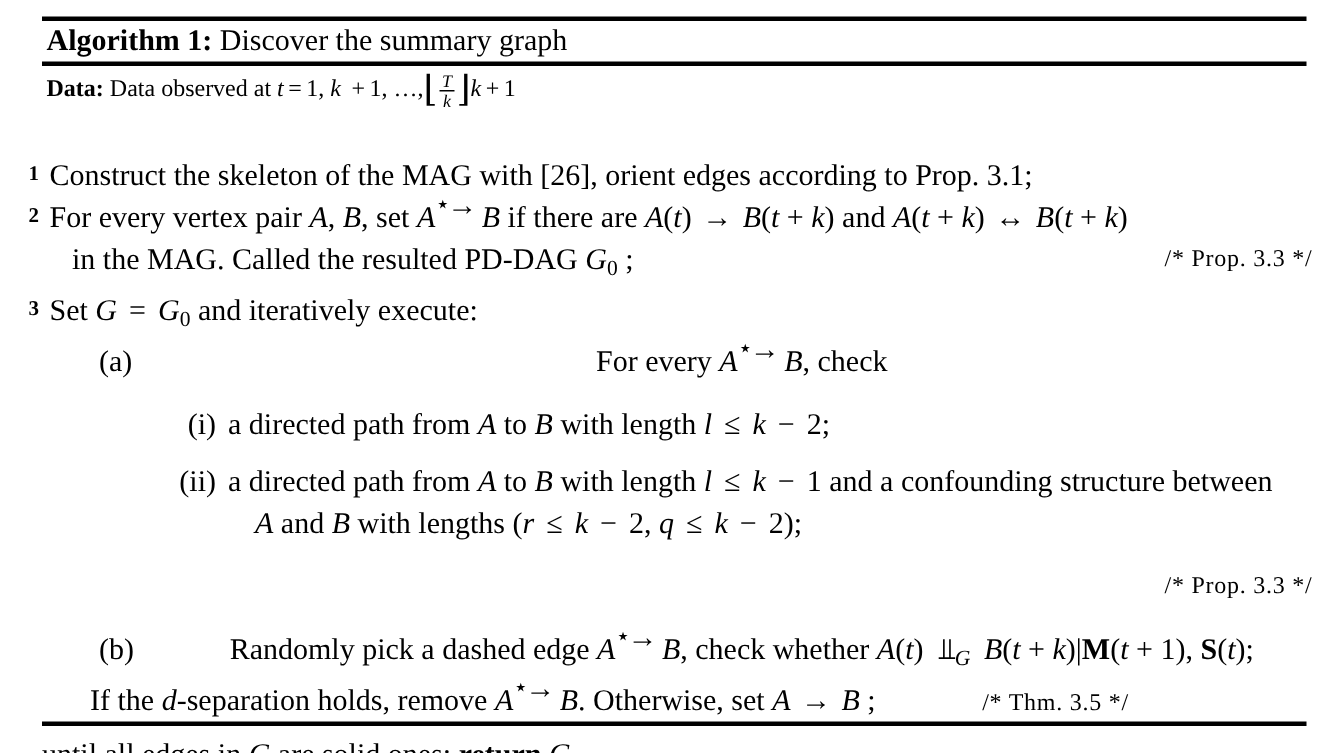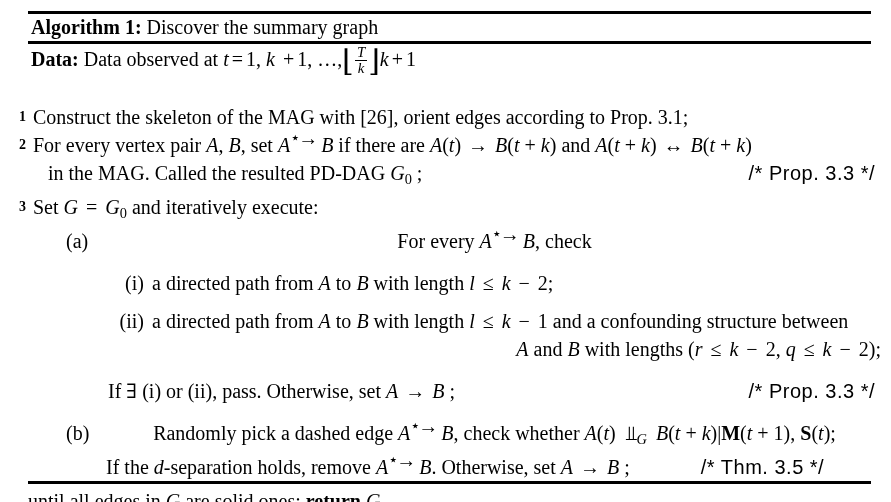--- a/index.html
+++ b/index.html
@@ -42,21 +42,21 @@
     line-height: 26px;
     white-space: nowrap;
   }
   .title-label { font-weight: bold; }
 
   
   .meta {
     position: absolute;
     left: 31px;
     top: 46px;
-    font-size: 20px;
+    font-size: 16px;
     line-height: 27px;
   }
   .meta-row { white-space: nowrap; }
   .meta-label { font-weight: bold; }
 
   
   .lines {
     position: absolute;
     left: 0;
     top: 103px;
@@ -111,36 +111,36 @@
     line-height: 28px;
   }
   .roman-marker {
     position: absolute;
     left: 110px;
     top: 0;
     width: 34px;
     text-align: right;
   }
   .roman-body { display: block; padding-left: 42px; padding-right: 10px; }
-  .roman-body .hang { display: block; padding-left: 18px; text-align: right; }
+  .roman-body .hang { display: block; padding-left: 18px; }
 
   
   .ifline      { padding-left: 108px; position: relative; line-height: 28px; }
-  .ifline-b    { padding-left: 106px; position: relative; line-height: 28px; }
+  .ifline-b    { padding-left: 60px; position: relative; line-height: 28px; }
 
   
   .until {
     padding-left: 28px;
     line-height: 28px;
   }
 
   
   .cmt {
-    font-family: Liberation Sans, sans-serif;
-    font-size: 20px;
+    font-family: Liberation Serif, serif;
+    font-size: 16px;
     letter-spacing: 0.5px;
     white-space: pre;
   }
   .cmt-abs {
     position: absolute;
     right: 16px;
     top: 0;
     line-height: 28px;
   }
   .cmt-inline { margin-left: 66px; }
@@ -291,21 +291,20 @@
       <div class="roman">
         <span class="roman-marker">(ii)</span>
         <span class="roman-body">a directed path from <span class="mi">A</span> to <span class="mi">B</span> with length <span class="mi">l</span> <span class="op">≤</span> <span class="mi">k</span> <span class="op">−</span> 1 and a confounding structure between<span class="hang"><span class="mi">A</span> and <span class="mi">B</span> with lengths (<span class="mi">r</span> <span class="op">≤</span> <span class="mi">k</span> <span class="op">−</span> 2, <span class="mi">q</span> <span class="op">≤</span> <span class="mi">k</span> <span class="op">−</span> 2);</span></span>
       </div>
     </div>
 
     <div style="height:14px"></div>
 
     <div class="line">
       <div class="ifline">
-        <span>If ∃ (i) or (ii), pass. Otherwise, set <span class="mi">A</span> <span class="arrow">→</span> <span class="mi">B</span> ;</span>
         <span class="cmt cmt-abs">/* Prop. 3.3 */</span>
       </div>
     </div>
 
     <div style="height:14px"></div>
 
     <div class="line">
       <div class="sub">
         <span class="sub-marker">(b)</span>
         <span class="sub-body">Randomly pick a dashed edge <span class="mi">A</span><span class="stararrow"><span class="st">⋆</span><span class="ar">→</span></span> <span class="mi">B</span>, check whether <span class="mi">A</span>(<span class="mi">t</span>) <span class="indep"><span class="sym">⫫</span><span class="sub-idx">G</span></span> <span class="mi">B</span>(<span class="mi">t</span> + <span class="mi">k</span>)|<span class="mb mup">M</span>(<span class="mi">t</span> + 1), <span class="mb mup">S</span>(<span class="mi">t</span>);</span>

